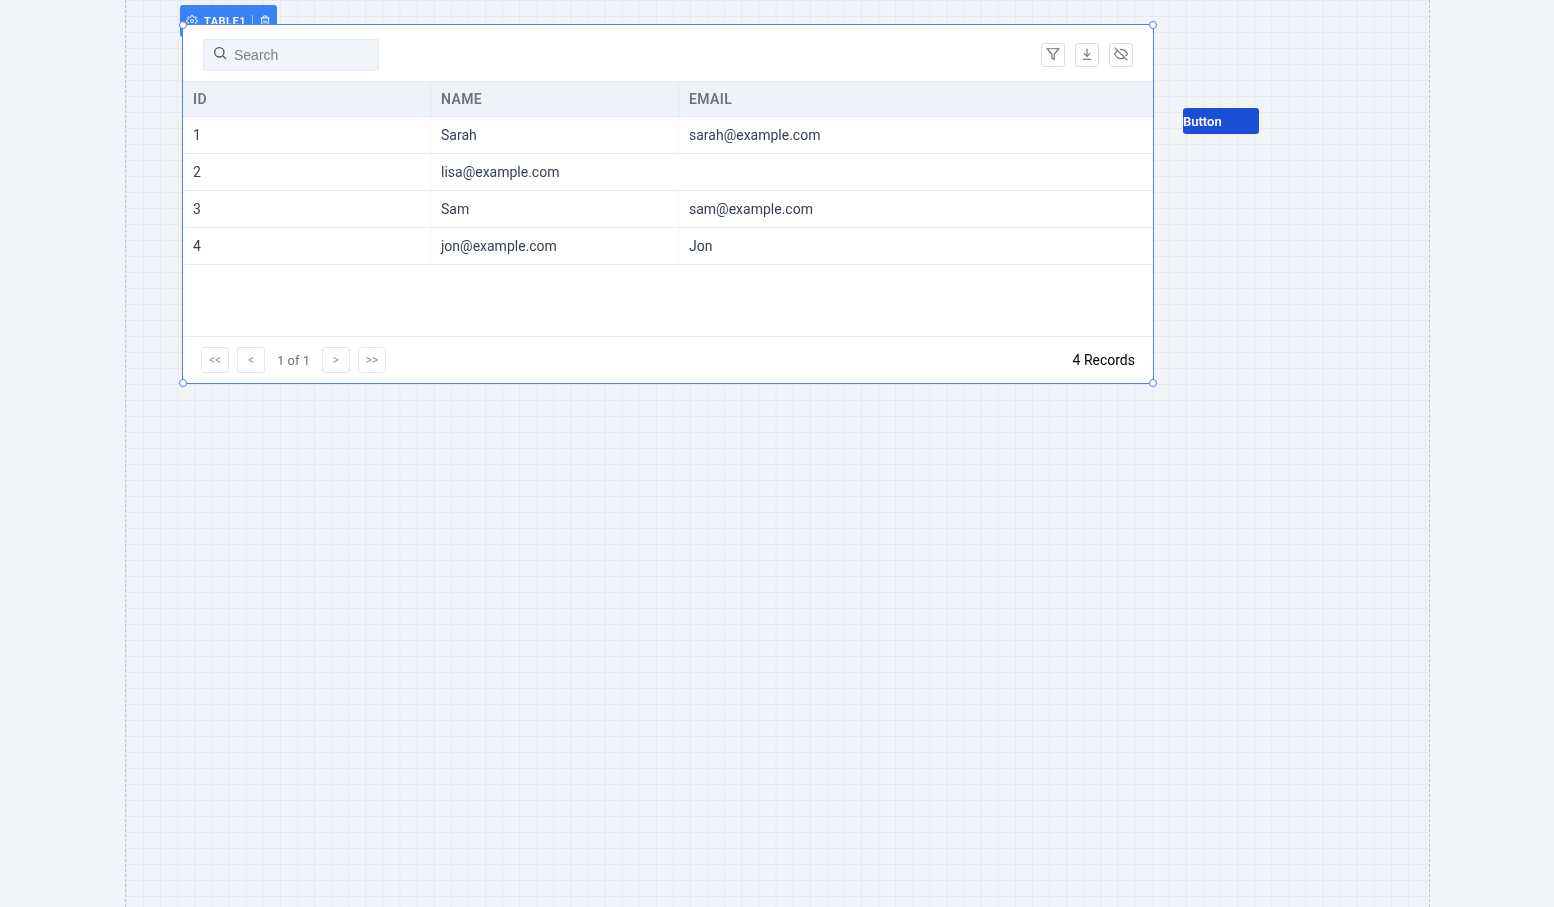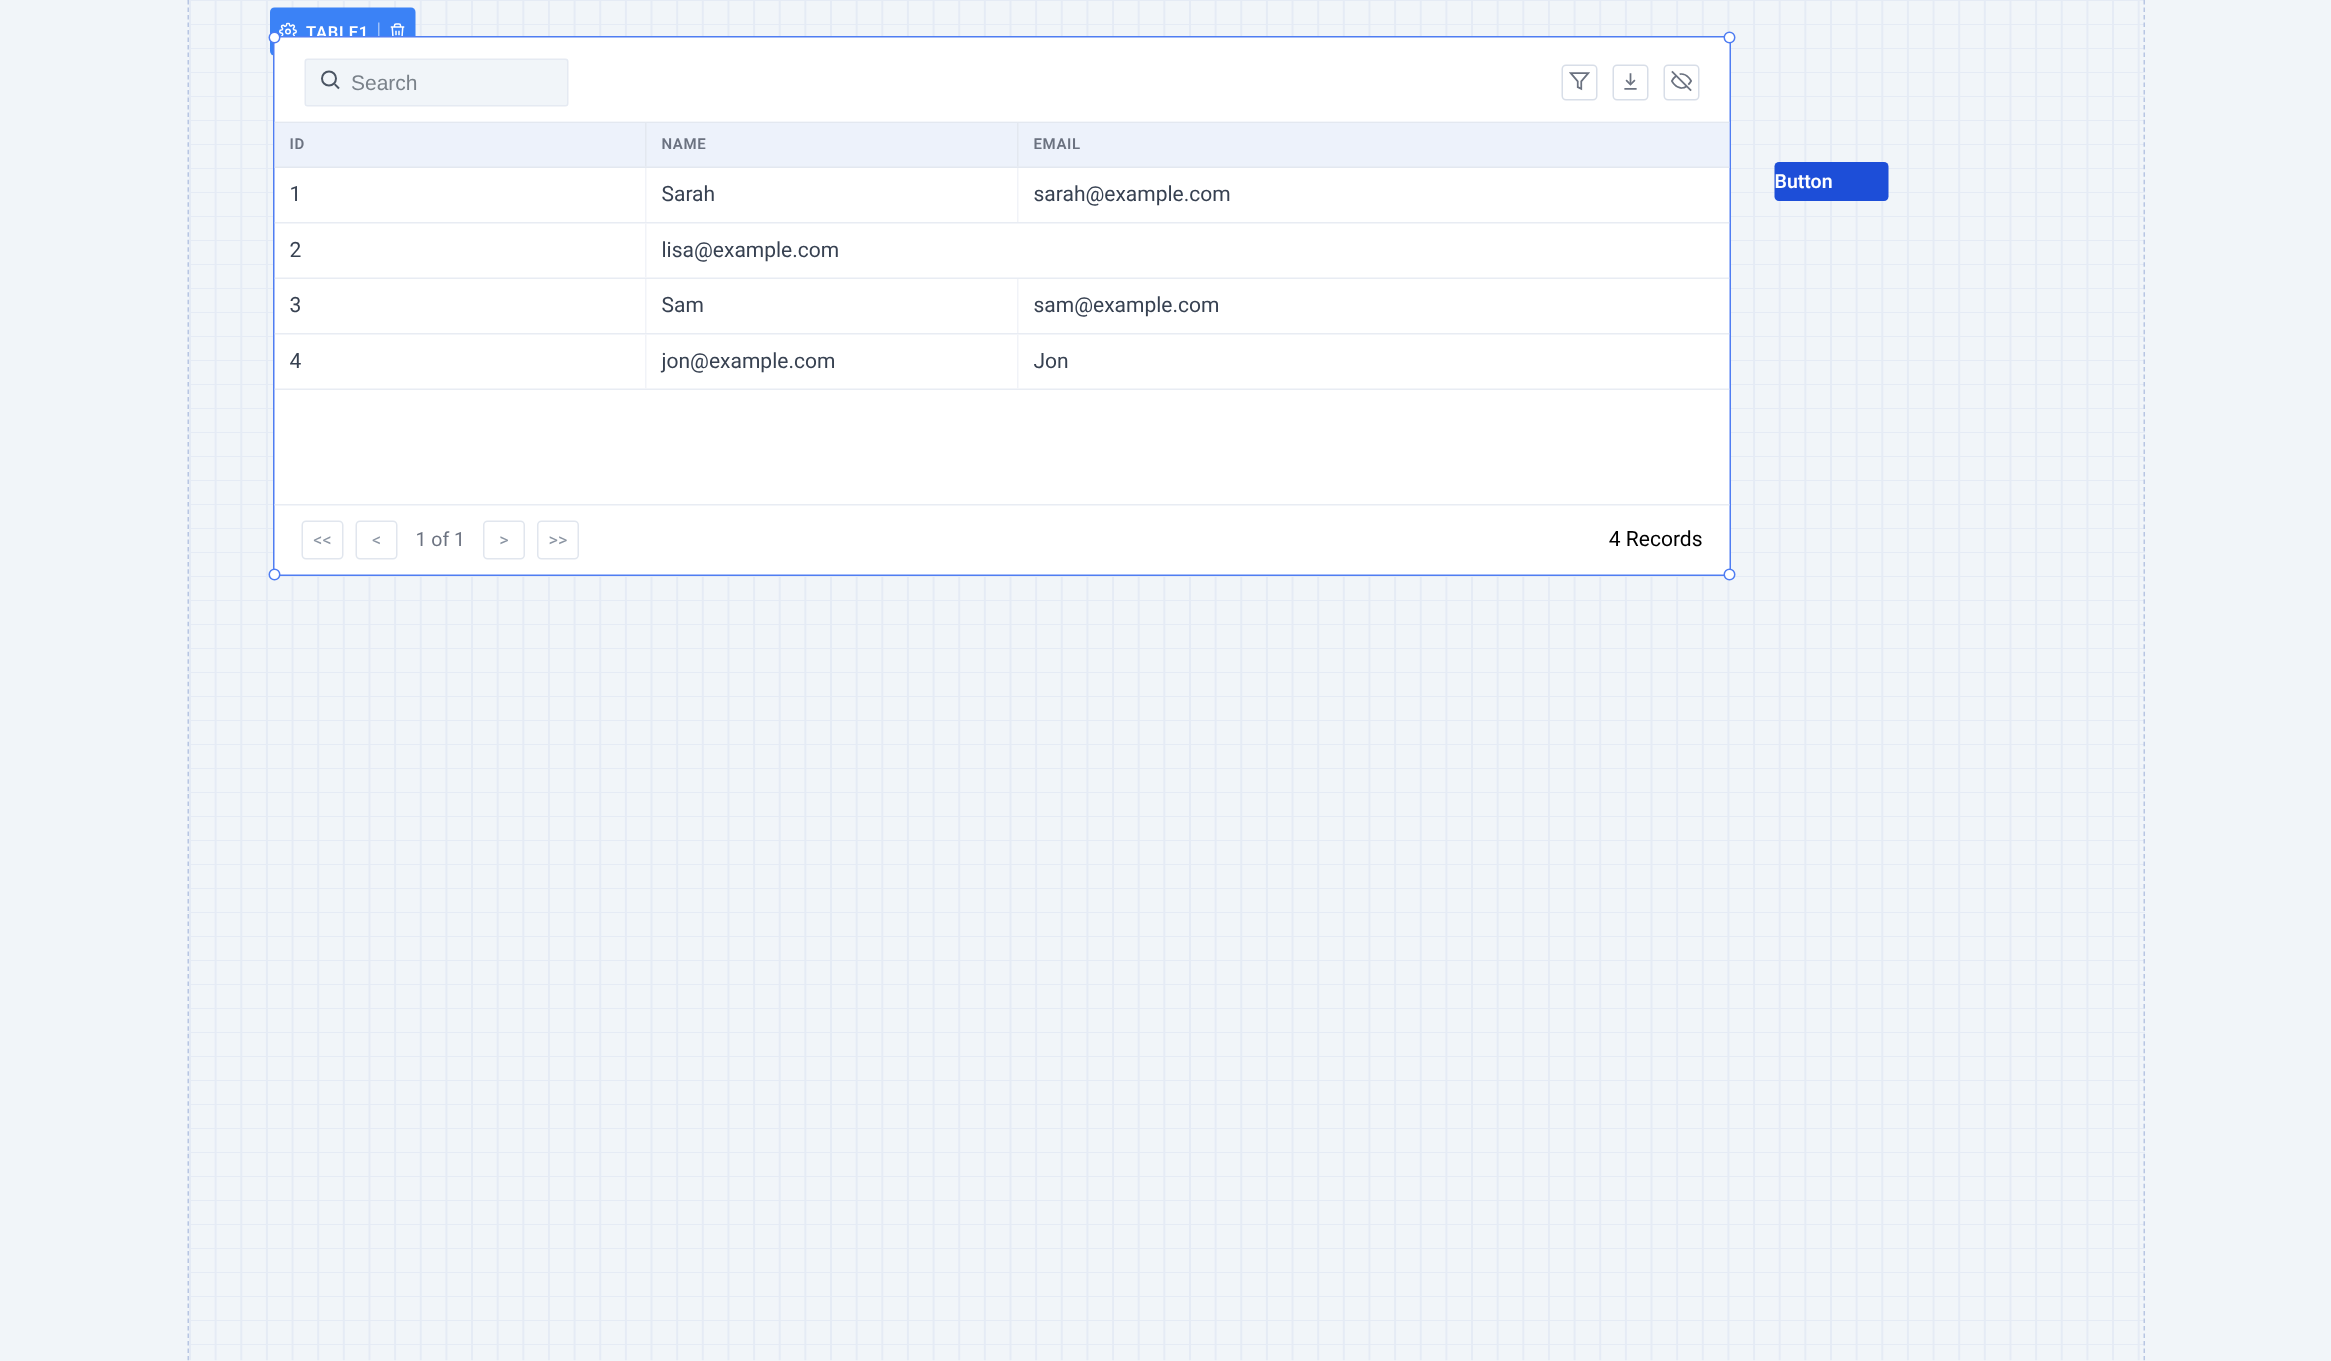--- a/index.html
+++ b/index.html
@@ -112,21 +112,21 @@
   overflow: hidden;
 }
 .thead {
   display: grid;
   grid-template-columns: 248px 248px 1fr;
   background: #edf2fb;
   border-top: 1px solid #e3e8f0;
   border-bottom: 1px solid #e3e8f0;
 }
 .th {
-  font-size: 10px;
+  font-size: 14px;
   font-weight: 600;
   color: #6b7280;
   letter-spacing: .4px;
   text-transform: uppercase;
   padding: 9px 10px;
   border-right: 1px solid #e3e8f0;
 }
 .th:last-child { border-right: none; }
 .tbody { display: flex; flex-direction: column; }
 .tr {

